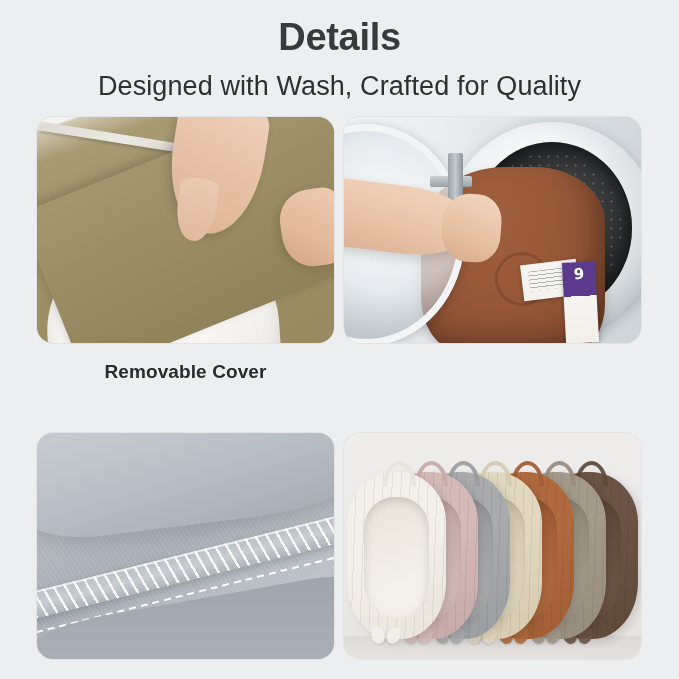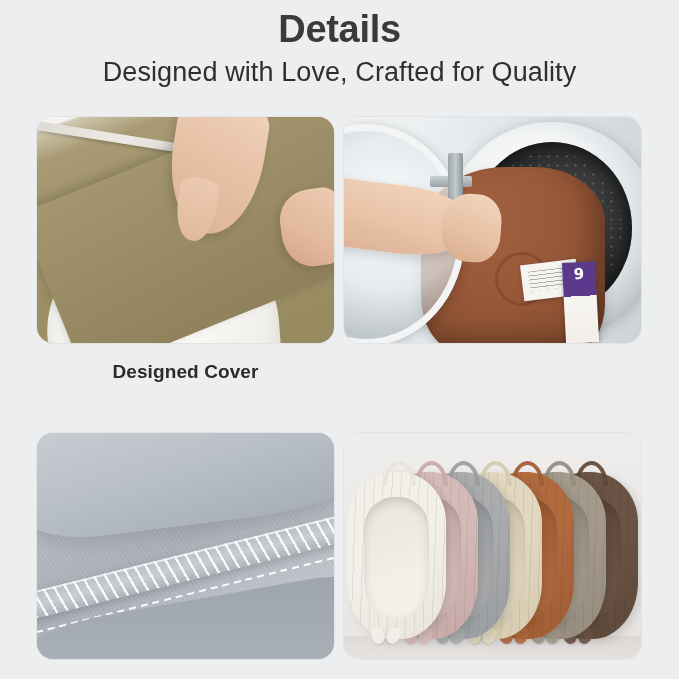--- a/index.html
+++ b/index.html
@@ -20,21 +20,21 @@
     width: 679px;
     padding-top: 6px;
     text-align: center;
   }
   .page-title {
     font-size: 38px;
     font-weight: bold;
     color: #3a3a3a;
     letter-spacing: -0.3px;
     line-height: 46px;
-    margin: 0;
+    margin: 8px;
   }
   .page-subtitle {
     font-size: 27px;
     font-weight: 300;
     color: #2f2f2f;
     line-height: 36px;
     margin: 2px 0 0 0;
     letter-spacing: 0.1px;
   }
 
@@ -367,37 +367,37 @@
     left: 0; bottom: 0;
     width: 100%; height: 10%;
     background: linear-gradient(180deg, rgba(0,0,0,0.05), rgba(0,0,0,0));
   }
 </style>
 <style>.bow-0::before, .bow-0::after { background:#f3f0ea; box-shadow: 0 1px 2px rgba(0,0,0,.15); }</style><style>.bow-1::before, .bow-1::after { background:#d4bbb8; box-shadow: 0 1px 2px rgba(0,0,0,.15); }</style><style>.bow-2::before, .bow-2::after { background:#a9abad; box-shadow: 0 1px 2px rgba(0,0,0,.15); }</style><style>.bow-3::before, .bow-3::after { background:#e2d8bf; box-shadow: 0 1px 2px rgba(0,0,0,.15); }</style><style>.bow-4::before, .bow-4::after { background:#b06a3e; box-shadow: 0 1px 2px rgba(0,0,0,.15); }</style><style>.bow-5::before, .bow-5::after { background:#a39a8b; box-shadow: 0 1px 2px rgba(0,0,0,.15); }</style><style>.bow-6::before, .bow-6::after { background:#6b5445; box-shadow: 0 1px 2px rgba(0,0,0,.15); }</style></head>
 <body>
 
 <div class="header">
   <h1 class="page-title">Details</h1>
-  <p class="page-subtitle">Designed with Love, Crafted for Quality</p>
+  <p class="page-subtitle">Designed with Wash, Crafted for Quality</p>
 </div>
 
 <div class="feature-grid">
 
   <div class="feature-row row-1">
 
     <div class="feature-card">
       <div class="card-photo p1">
         <div class="zipper"></div>
         <div class="foam"></div>
         <div class="cover-flap"></div>
         <div class="hand-main"></div>
         <div class="finger"></div>
         <div class="hand-right"></div>
       </div>
-      <div class="card-label">Designed Cover</div>
+      <div class="card-label">Removable Cover</div>
     </div>
 
     <div class="feature-card">
       <div class="card-photo p2">
         <div class="machine-body"></div>
         <div class="door-ring"></div>
         <div class="drum">
           <div class="drum-holes"></div>
         </div>
         <div class="laundry">

